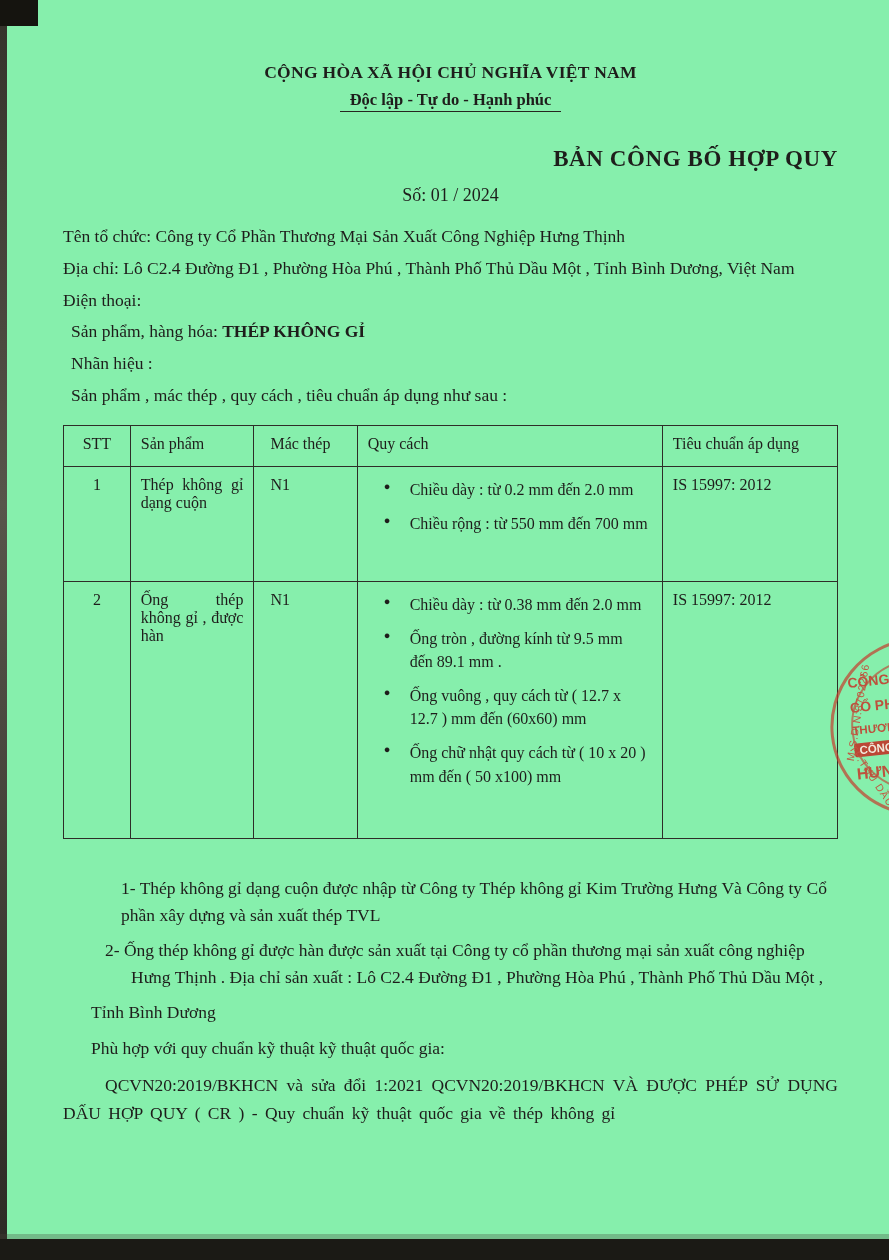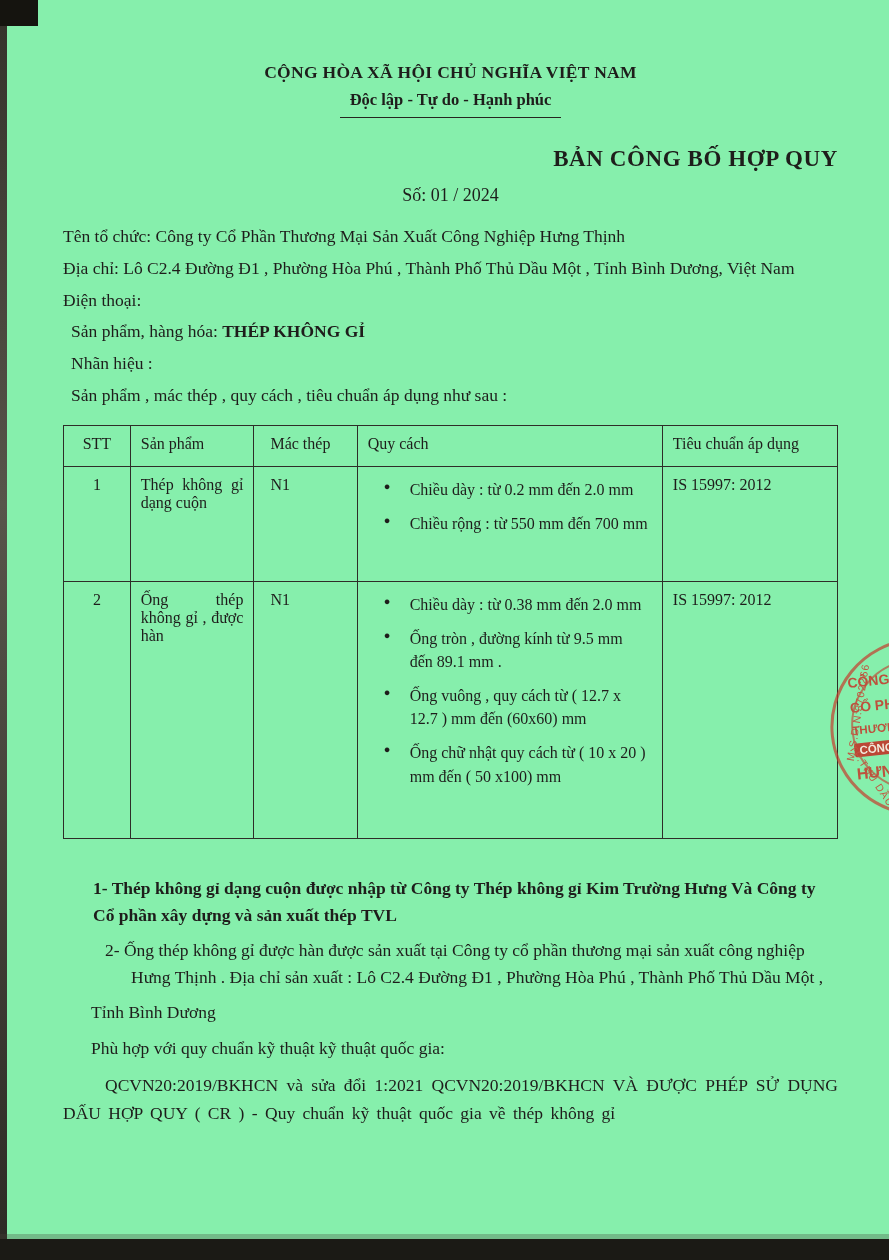--- a/index.html
+++ b/index.html
@@ -14,21 +14,21 @@
   .corner-tl   { position:absolute; left:0; top:0; width:38px; height:26px; background:#15140f; z-index:6; }
   .edge-bottom { position:absolute; left:0; bottom:0; width:100%; height:21px; background:#1b1a15; z-index:5; }
   .edge-bottom-fade { position:absolute; left:0; bottom:21px; width:100%; height:5px;
                  background:rgba(70,66,55,.30); z-index:5; }
 
   
   .content { position:absolute; left:63px; top:62px; width:775px; }
 
   .gov-title { text-align:center; font-weight:bold; font-size:17.5px; letter-spacing:.3px; margin:0; }
   .motto     { text-align:center; font-weight:bold; font-size:16.5px; margin:7px 0 0; }
-  .motto span { border-bottom:1.6px solid #26251f; padding:0 10px 8px; }
+  .motto span { border-bottom:1.6px solid #26251f; padding:0 10px 2px; }
   .doc-title { text-align:right; font-weight:bold; font-size:23px; letter-spacing:.6px; margin:36px 0 0; }
   .doc-number{ text-align:center; font-size:18px; margin:13px 0 0; }
 
   .info { margin-top:16px; font-size:17.5px; line-height:1.7; }
   .info p { margin:2px 0; }
   .ind { padding-left:8px; }
   .bold { font-weight:bold; }
 
   
   table.spec { border-collapse:collapse; width:775px; margin-top:14px; font-size:16px; }
@@ -40,21 +40,21 @@
   .c-qc  { width:330px; }
   .c-tc  { width:181px; }
   tr.r1 td { height:96px; }
   tr.r2 td { height:238px; }
   .c-qc ul { list-style:none; margin:2px 0 0; padding:0 4px 0 14px; }
   .c-qc li { position:relative; padding-left:28px; margin-bottom:11px; max-width:262px; line-height:1.45; }
   .c-qc li::before { content:"●"; position:absolute; left:2px; top:1px; font-size:11px; }
 
   
   .notes { margin-top:36px; font-size:17.5px; line-height:1.55; }
-  .note1 { margin:0 0 8px 30px;font-weight:bold; }
+  .note1 { margin:0 0 8px 58px; }
   .note2 { margin:0 0 2px 68px; text-indent:-26px; }
   .province   { margin:8px 0 0 28px; }
   .conformity { margin:9px 0 0 28px; }
   .standard   { margin:9px 0 0; text-align:justify; text-indent:42px; word-spacing:3px; line-height:1.6; }
 
   
   .stamp { position:absolute; left:832px; top:636px; width:210px; height:210px;
            color:#c24434; opacity:.92; transform:rotate(-6deg); z-index:4;
            font-family:"Liberation Sans", sans-serif; }
   .stamp-outer { position:absolute; left:0; top:0; width:172px; height:172px;

